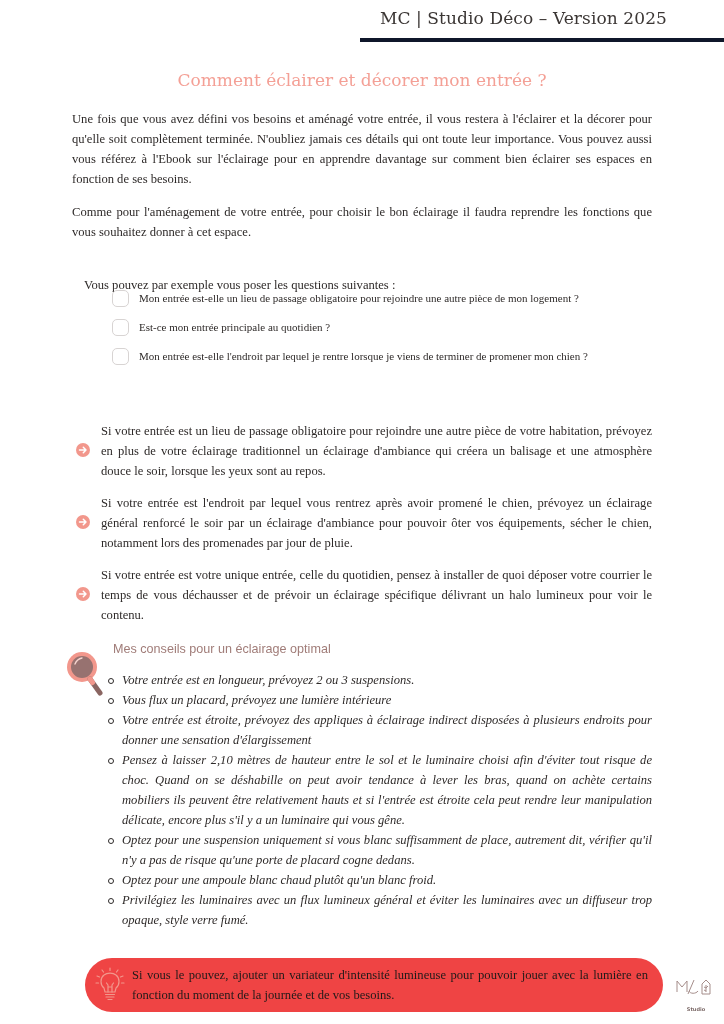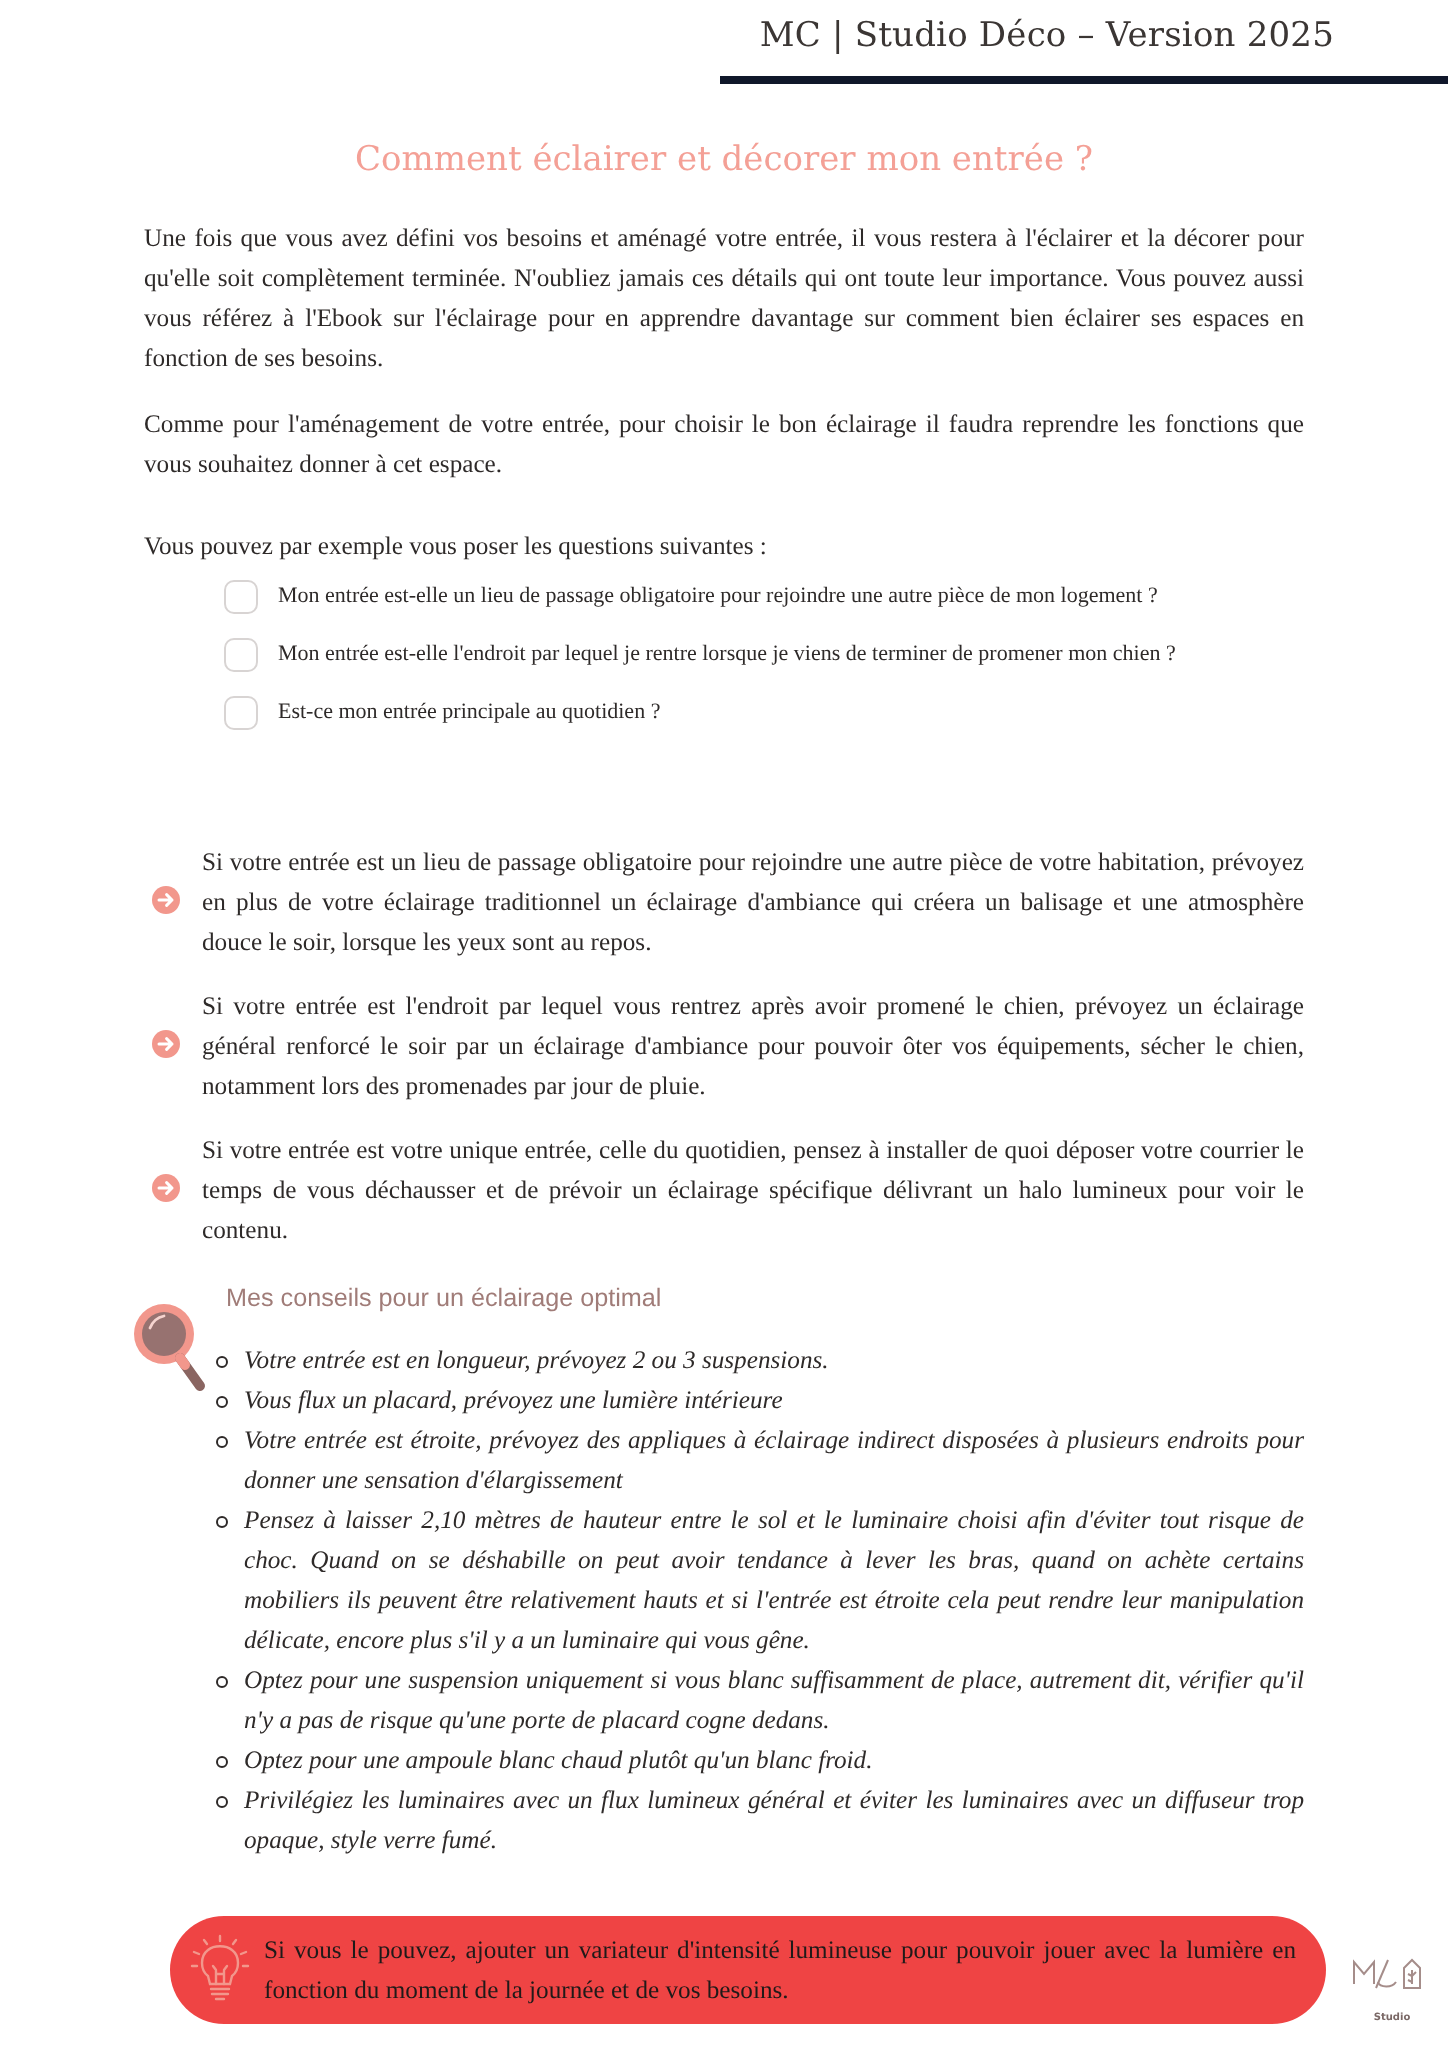--- a/index.html
+++ b/index.html
@@ -206,34 +206,34 @@
 <body>
 
 <div class="header">
   <div class="header-title">MC | Studio Déco – Version 2025</div>
 </div>
 
 <div class="page-title">Comment éclairer et décorer mon entrée ?</div>
 
 <p class="para p1" style="margin:0">Une fois que vous avez défini vos besoins et aménagé votre entrée, il vous restera à l'éclairer et la décorer pour qu'elle soit complètement terminée. N'oubliez jamais ces détails qui ont toute leur importance. Vous pouvez aussi vous référez à l'Ebook sur l'éclairage pour en apprendre davantage sur comment bien éclairer ses espaces en fonction de ses besoins.</p>
 <p class="para p2" style="margin:0">Comme pour l'aménagement de votre entrée, pour choisir le bon éclairage il faudra reprendre les fonctions que vous souhaitez donner à cet espace.</p>
-<p class="para p3" style="margin:0">Vous pouvez par exemple vous poser les questions suivantes :</p>
+<p class="para p3" style="margin:12px">Vous pouvez par exemple vous poser les questions suivantes :</p>
 
 <ul class="checklist">
   <li class="check-item">
     <span class="checkbox"></span>
     <span>Mon entrée est-elle un lieu de passage obligatoire pour rejoindre une autre pièce de mon logement ?</span>
   </li>
   <li class="check-item">
     <span class="checkbox"></span>
-    <span>Mon entrée est-elle l'endroit par lequel je rentre lorsque je viens de terminer de promener mon chien ?</span>
+    <span>Est-ce mon entrée principale au quotidien ?</span>
   </li>
   <li class="check-item">
     <span class="checkbox"></span>
-    <span>Est-ce mon entrée principale au quotidien ?</span>
+    <span>Mon entrée est-elle l'endroit par lequel je rentre lorsque je viens de terminer de promener mon chien ?</span>
   </li>
 </ul>
 
 <div class="arrow-blocks">
   <div class="arrow-block">
     <span class="arrow-icon">
       <svg width="14" height="14" viewBox="0 0 14 14">
           <path d="M3.5 7 H10 M7.3 4.3 L10 7 L7.3 9.7" stroke="#fff" stroke-width="1.5" fill="none" stroke-linecap="round" stroke-linejoin="round"></path>
         </svg>
     </span>

